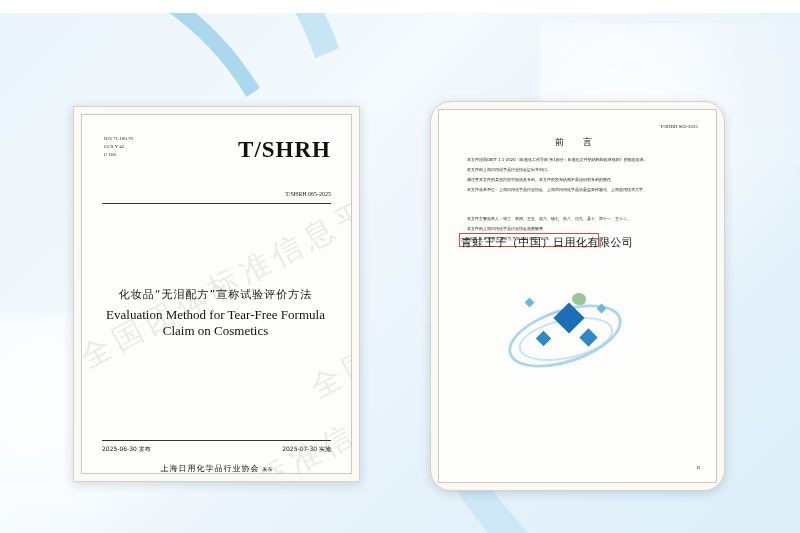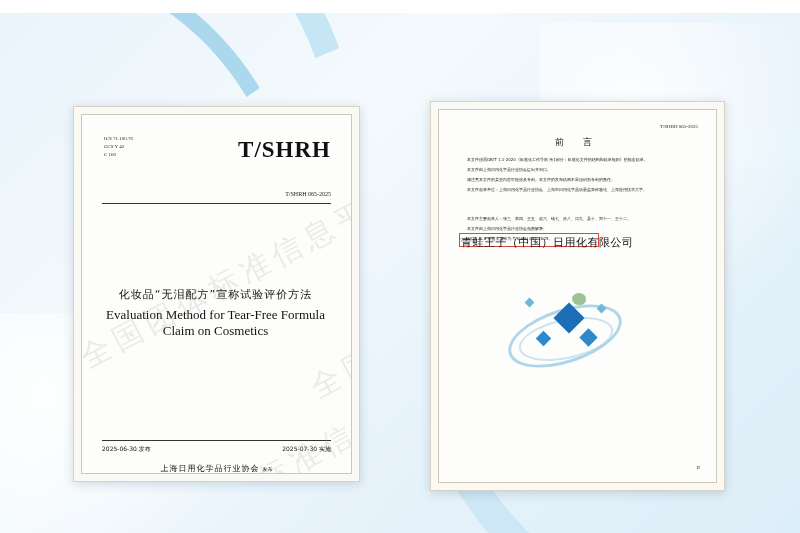--- a/index.html
+++ b/index.html
@@ -99,21 +99,21 @@
     border: 1px solid #d8d2c4;
   }
   .page-inner {
     position: absolute;
     inset: 7px;
     border: 1px solid #cfc8b8;
     background: #fdfdfb;
     overflow: hidden;
   }
   .page-left  { left: 73px;  top: 93px; width: 285px; height: 374px; background: #fbf9f3; }
-  .page-right { left: 430px; top: 88px; width: 293px; height: 388px; background: #fbf9f3; }
+  .page-right { left: 430px; top: 88px; width: 293px; height: 388px; background: #fbf9f3; border-radius: 21px; }
 
   
   .watermark {
     position: absolute;
     inset: 0;
     pointer-events: none;
     overflow: hidden;
   }
   .wm-text {
     position: absolute;

